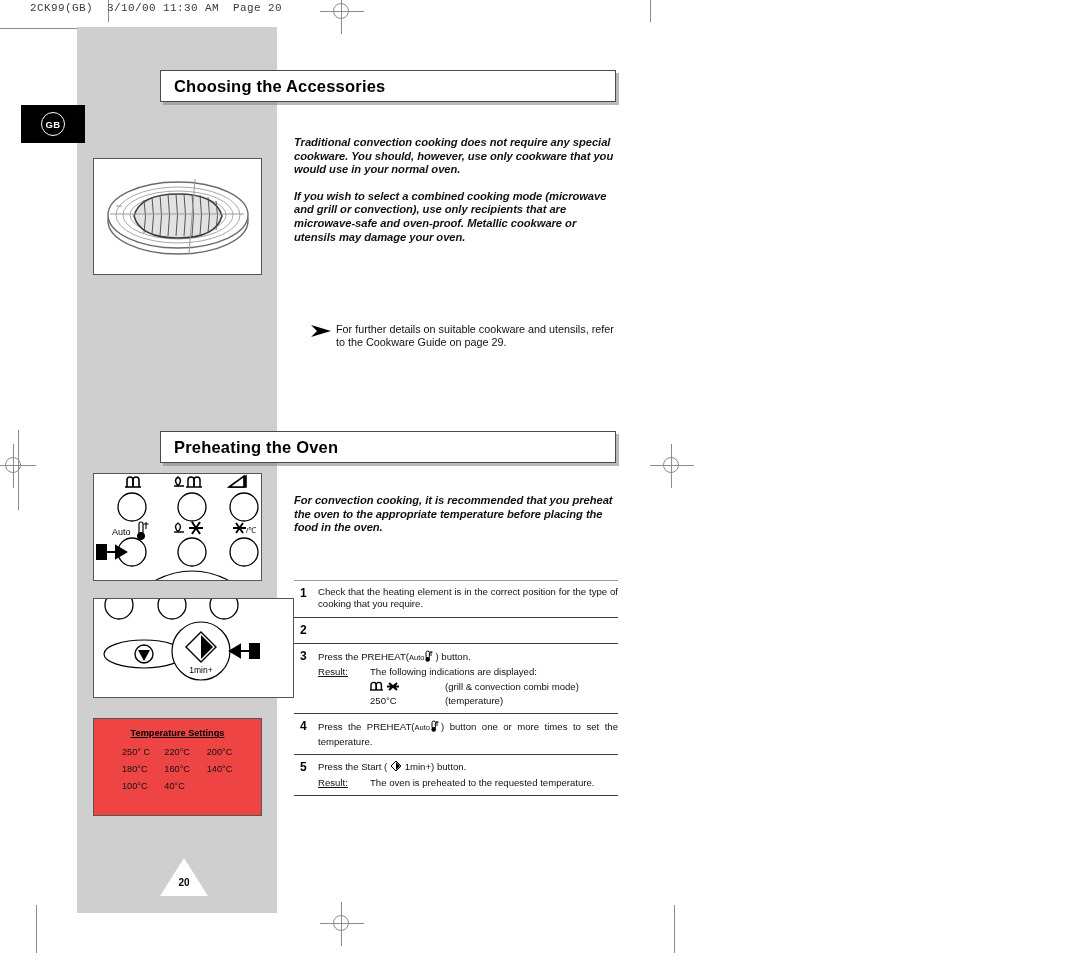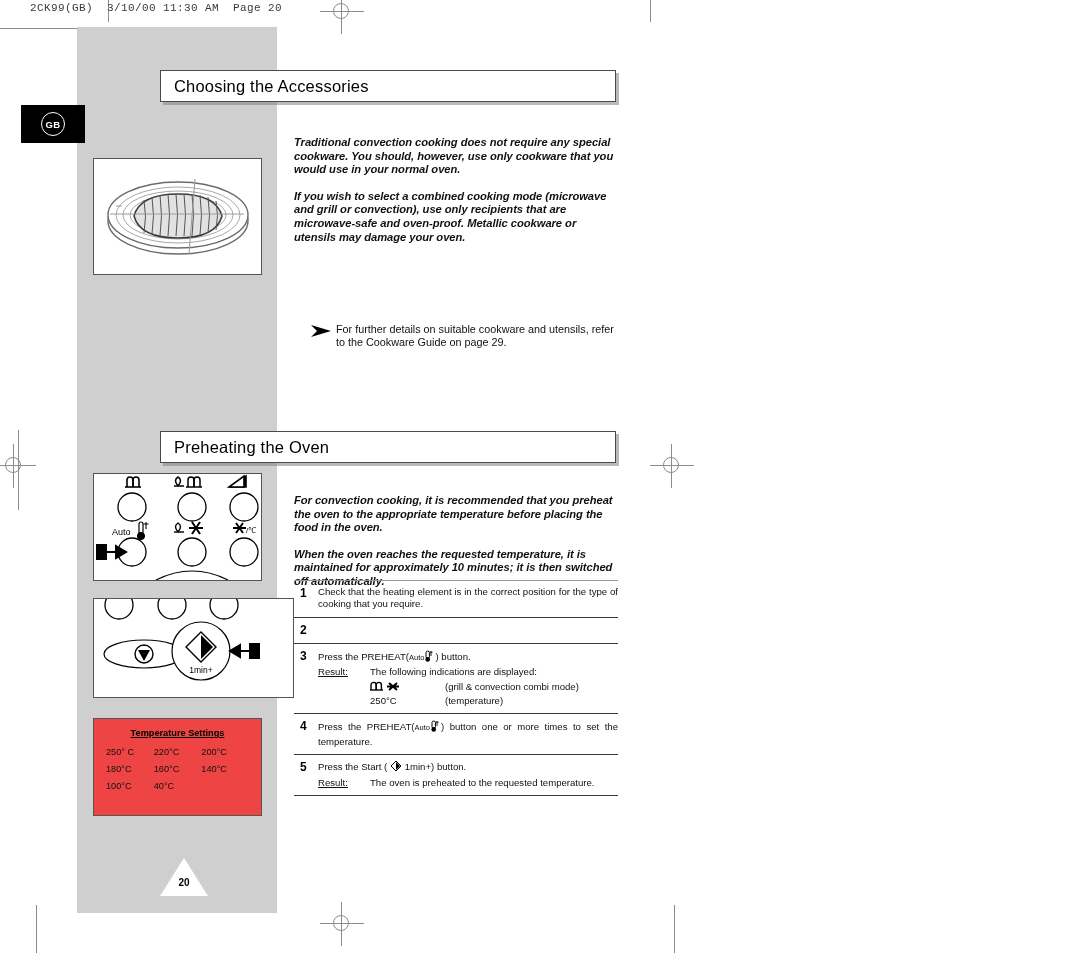--- a/index.html
+++ b/index.html
@@ -100,21 +100,21 @@
     box-sizing: border-box;
     background: #ffffff;
     border: 1px solid #4a4a4a;
     box-shadow: 3px 3px 0 rgba(130,130,130,0.55);
     display: flex;
     align-items: center;
     padding-left: 13px;
   }
   .section-bar .section-title {
     font-size: 16.5px;
-    font-weight: normal;
+    font-weight: bold;
     letter-spacing: 0.2px;
     color: #000;
   }
 
   
   .body-col {
     position: absolute;
     left: 294px;
     width: 324px;
   }
@@ -227,20 +227,21 @@
     font-size: 9.2px;
     font-weight: bold;
     text-decoration: underline;
     margin-bottom: 9px;
   }
   .temp-grid {
     display: grid;
     grid-template-columns: 1fr 1fr 1fr;
     row-gap: 7px;
     padding: 0 12px;
+    margin-left: 16px;
   }
   .temp-cell {
     font-size: 9.2px;
     color: #111;
     text-align: left;
   }
 
   
   .page-tri {
     position: absolute;
@@ -427,21 +428,20 @@
     </g>
     <text x="107" y="74" text-anchor="middle" font-family="Liberation Sans, sans-serif" font-size="8.5" fill="#000">1min+</text>
 
     <path d="M166 52 L146 52 M146 46 L136 52 L146 58 Z" stroke="#000" stroke-width="2" fill="#000"></path>
     <rect x="155" y="44" width="11" height="16" fill="#000"></rect>
   </svg>
 </div>
 
 <div class="body-col" style="top:494px;">
   <p class="intro">For convection cooking, it is recommended that you preheat the oven to the appropriate temperature before placing the food in the oven.</p>
-  <p class="intro">When the oven reaches the requested temperature, it is maintained for approximately 10 minutes; it is then switched off automatically.</p>
 </div>
 
 <div class="steps">
 
   <div class="step">
     <div class="step-num">1</div>
     <div class="step-body">
       <div class="justified">Check that the heating element is in the correct position for the type of cooking that you require.</div>
     </div>
   </div>

